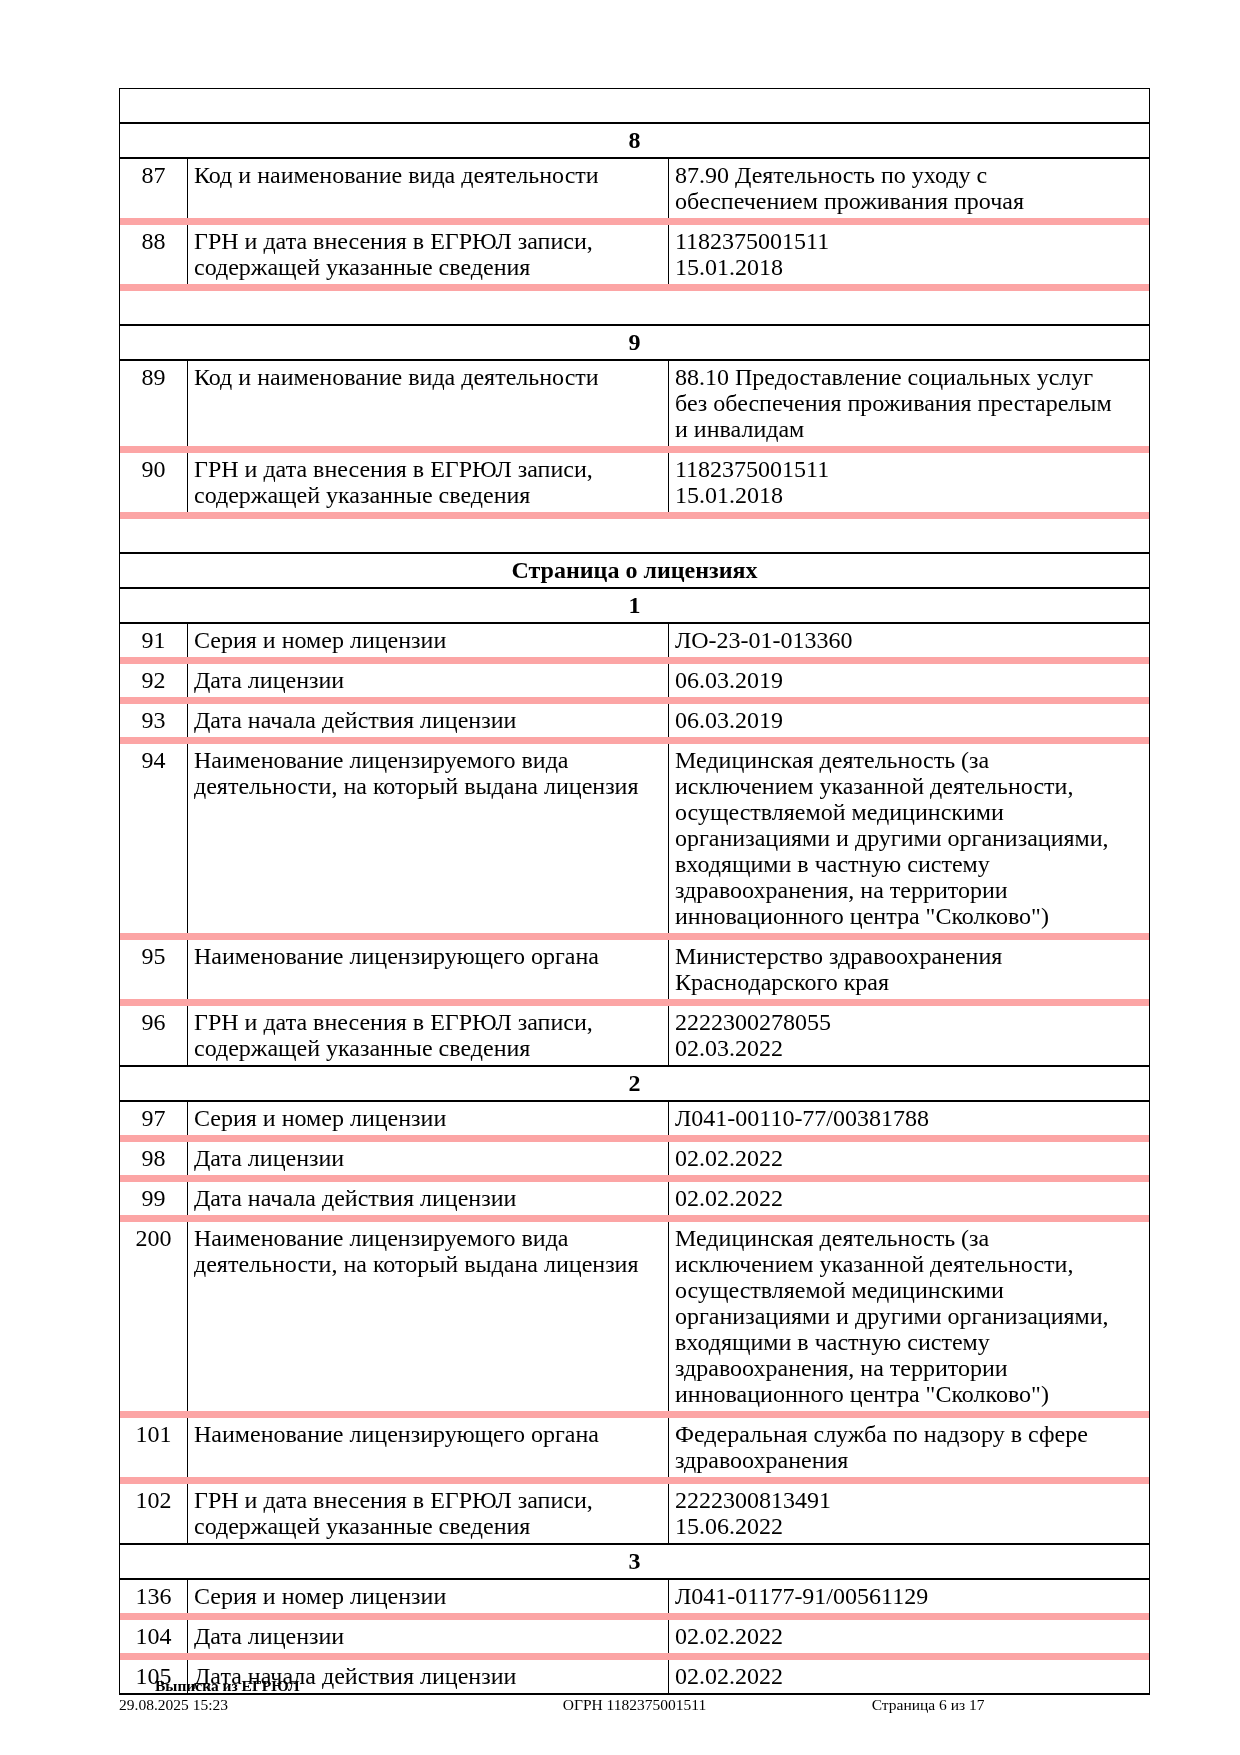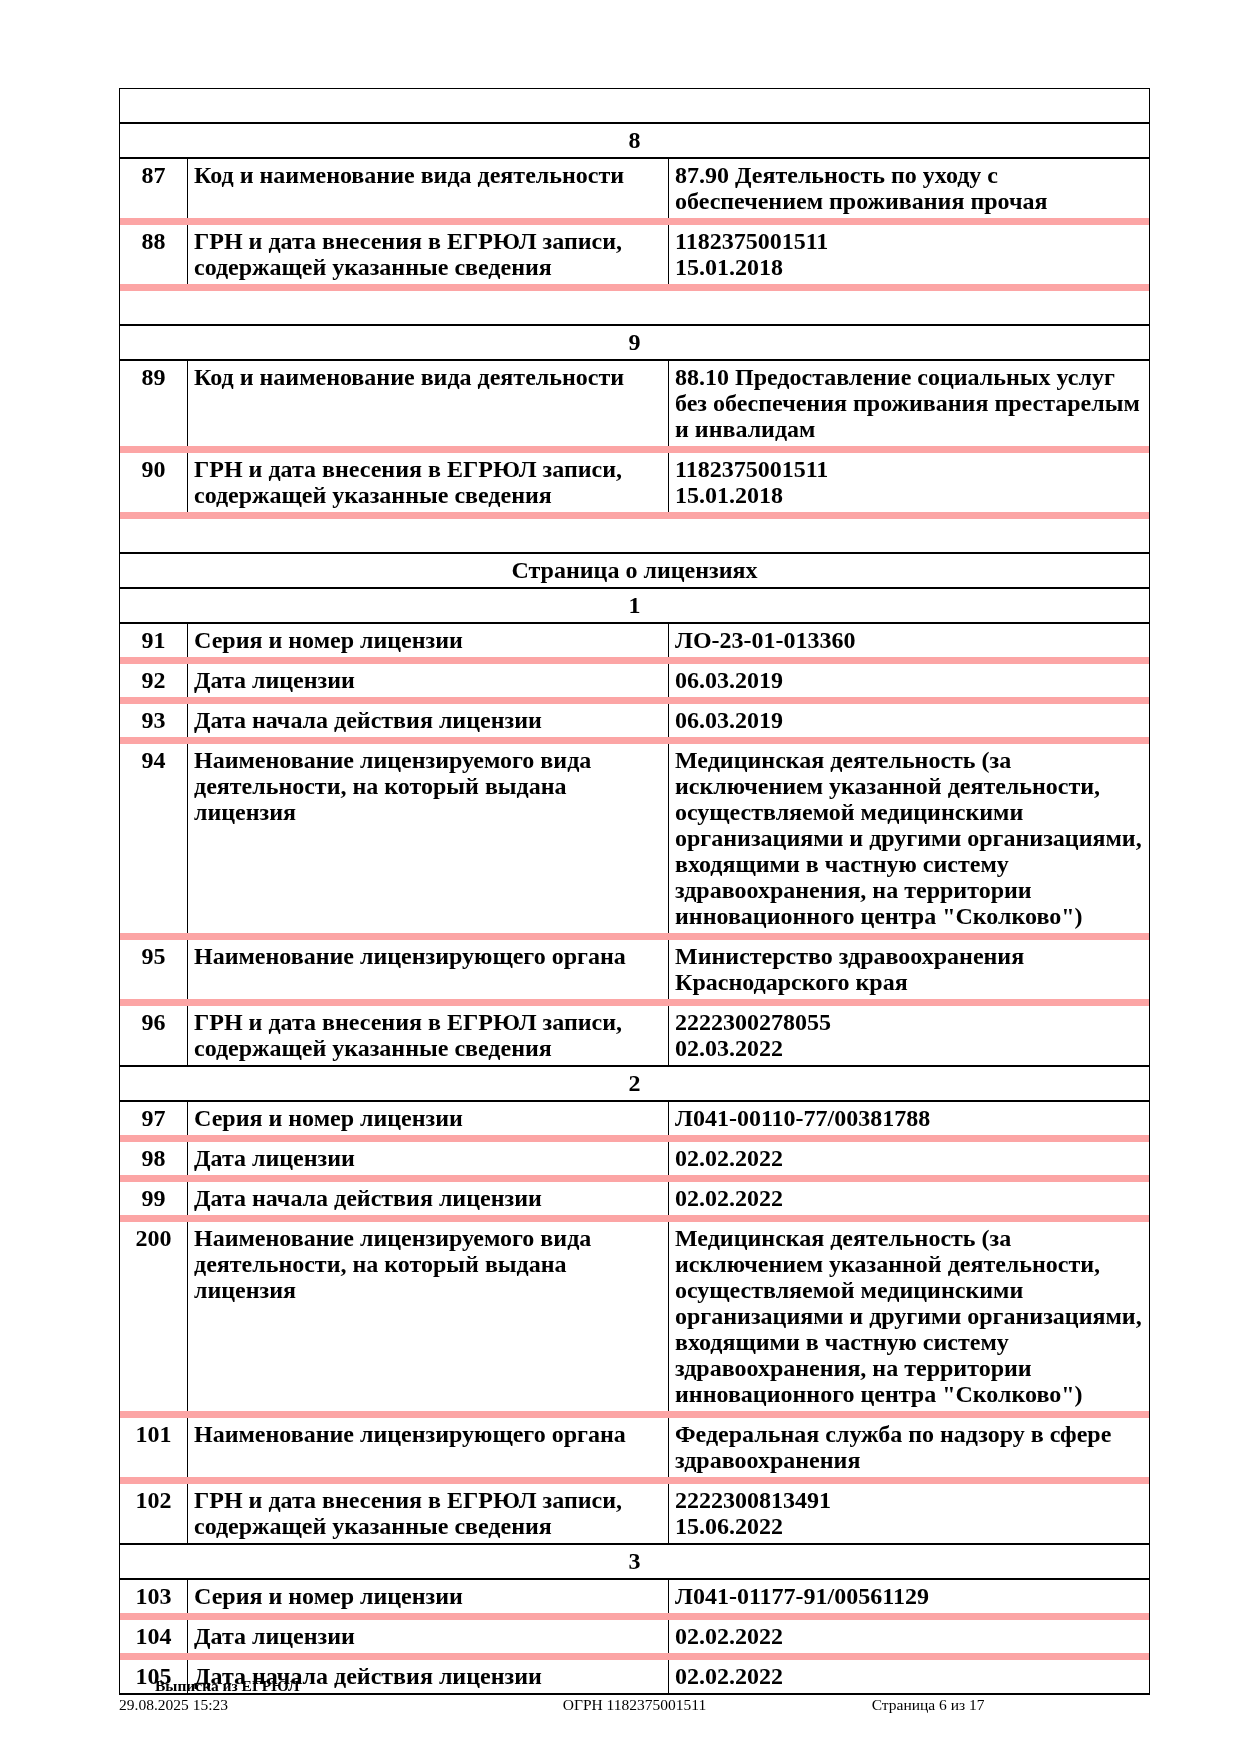--- a/index.html
+++ b/index.html
@@ -11,21 +11,21 @@
     color:#000;
     overflow:hidden;
   }
   .doc-table{
     position:absolute;left:119px;top:88px;width:1031px;
     box-sizing:border-box;
     border:1px solid #000;
     border-bottom:2px solid #000;
     background:#fff;
   }
-  .tr{display:grid;grid-template-columns:67px 481px 1fr;font-weight:bold;}
+  .tr{display:grid;grid-template-columns:67px 481px 1fr;}
   .td{
     font-size:24px;line-height:26px;
     padding:3px 6px 4px 6px;
     white-space:pre-line;
     box-sizing:border-box;
   }
   .td-num{text-align:center;padding-left:1px;padding-right:1px;}
   .td-label,.td-value{border-left:1px solid #000;}
   .tr-section{
     font-weight:bold;text-align:center;
@@ -170,21 +170,21 @@
     <div class="td td-num">102</div>
     <div class="td td-label">ГРН и дата внесения в ЕГРЮЛ записи,
 содержащей указанные сведения</div>
     <div class="td td-value">2222300813491
 15.06.2022</div>
   </div>
 
   <div class="tr-section bt2">3</div>
 
   <div class="tr bt2">
-    <div class="td td-num">103</div>
+    <div class="td td-num">136</div>
     <div class="td td-label">Серия и номер лицензии</div>
     <div class="td td-value">Л041-01177-91/00561129</div>
   </div>
   <div class="tr bt1">
     <div class="td td-num">104</div>
     <div class="td td-label">Дата лицензии</div>
     <div class="td td-value">02.02.2022</div>
   </div>
   <div class="tr bt1">
     <div class="td td-num">105</div>

